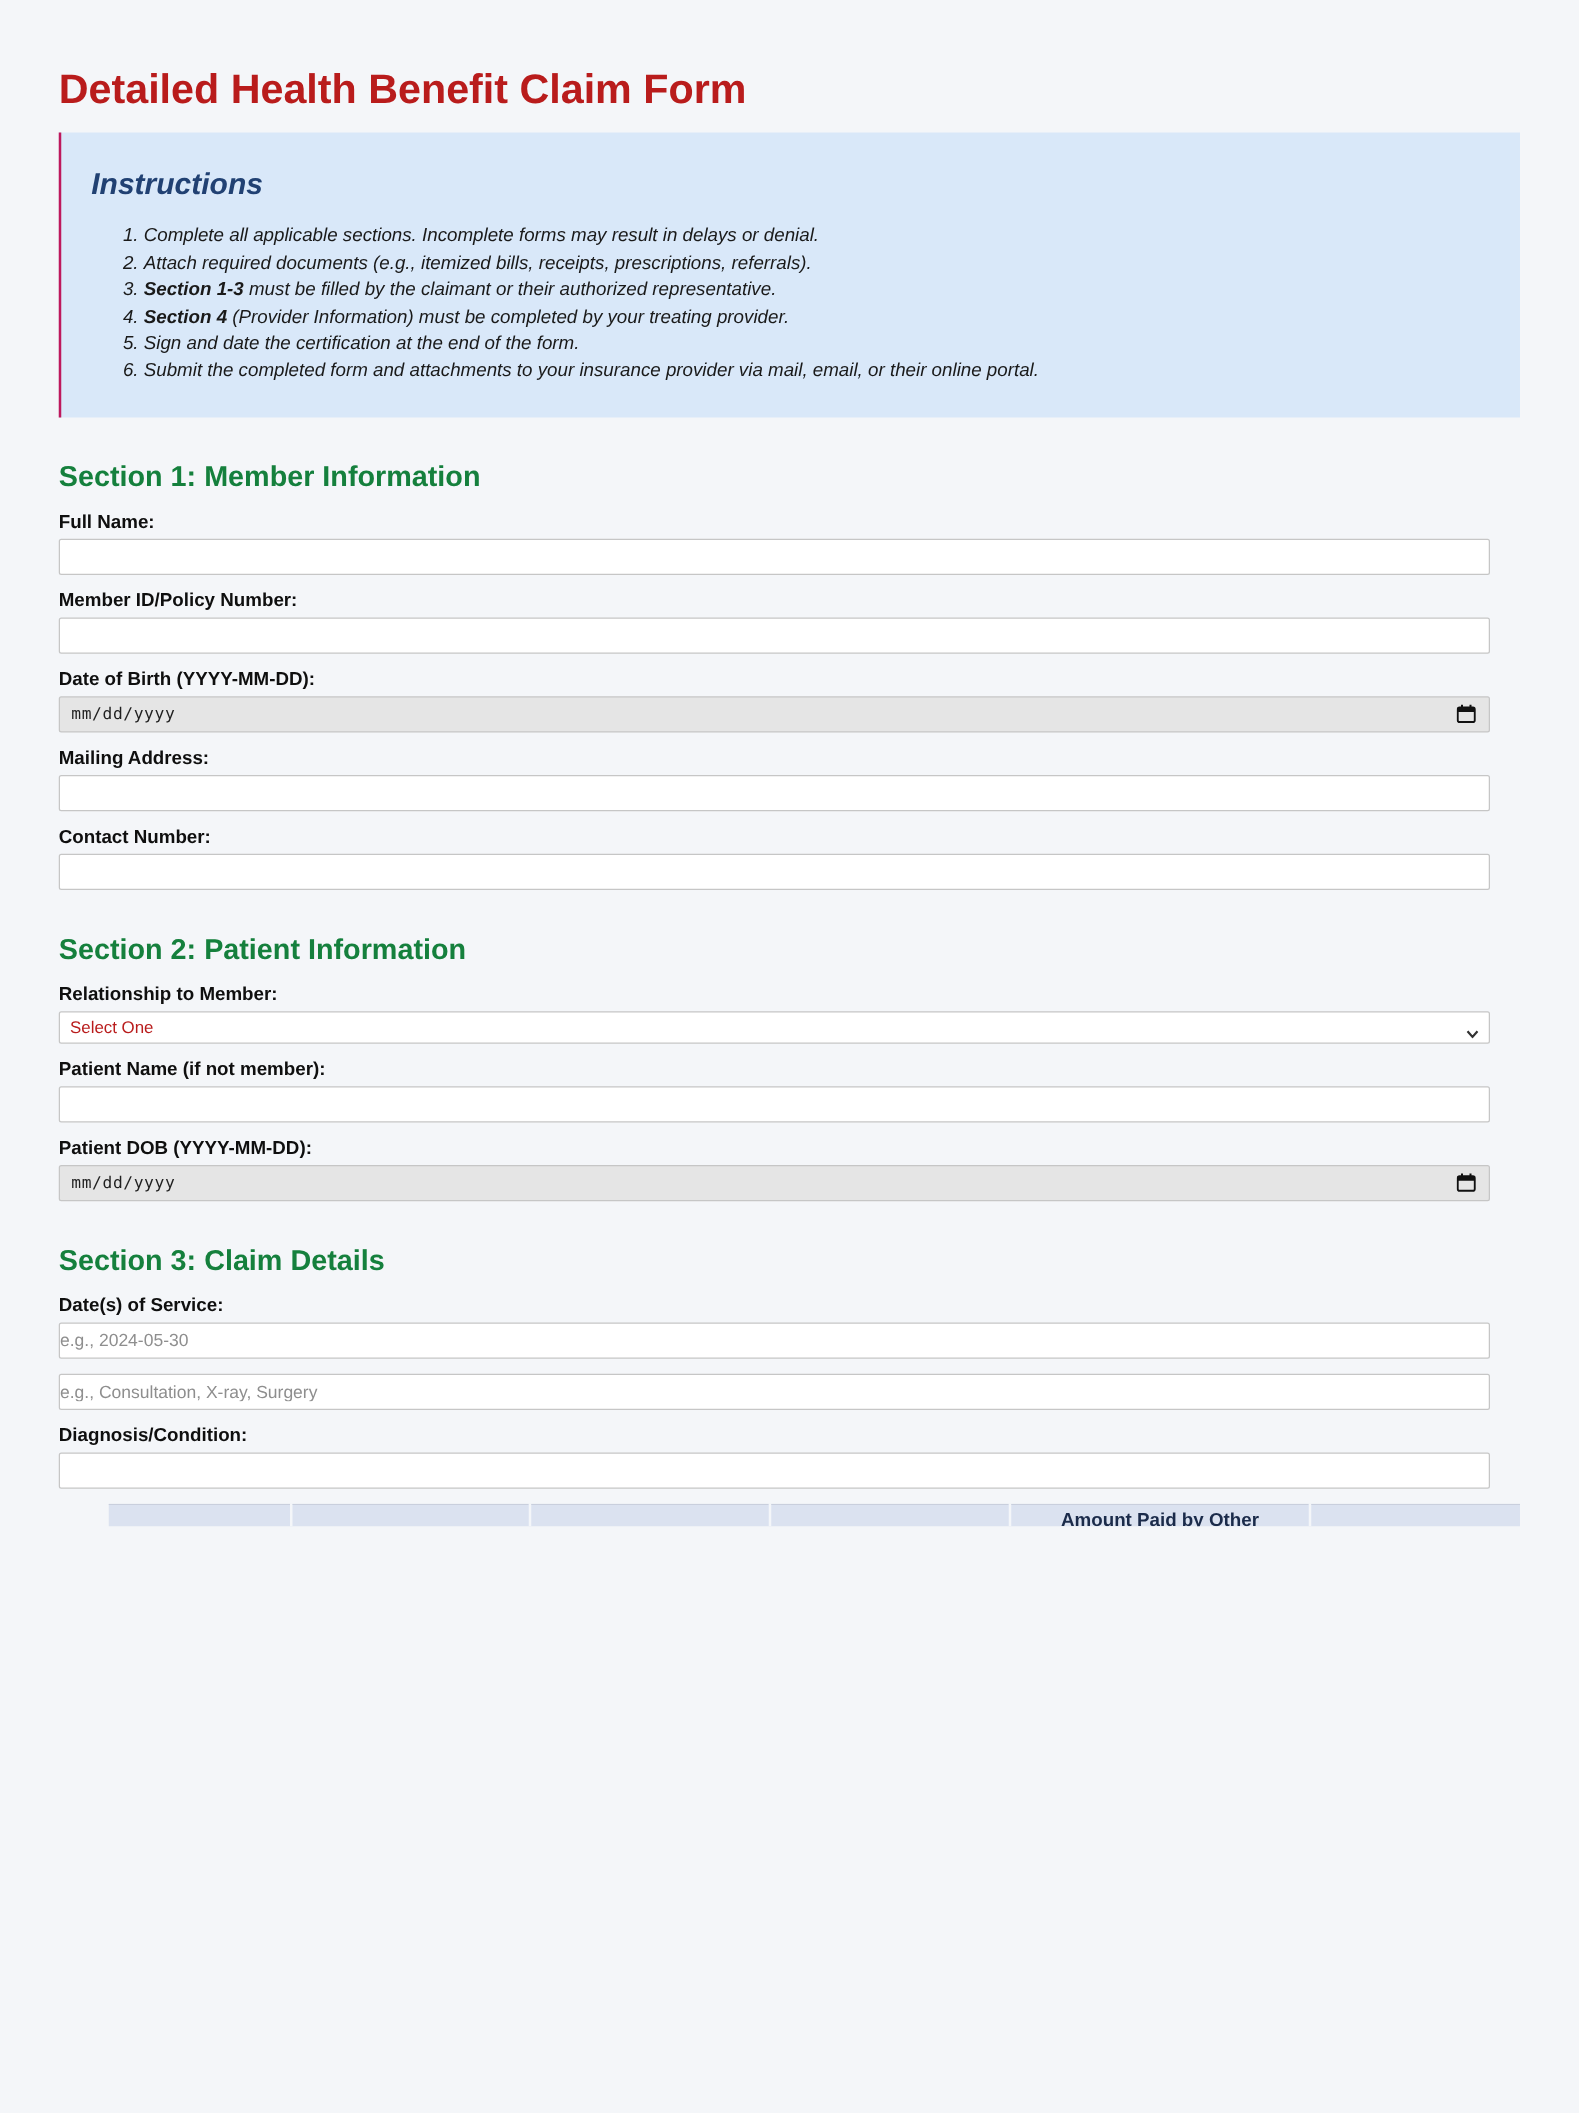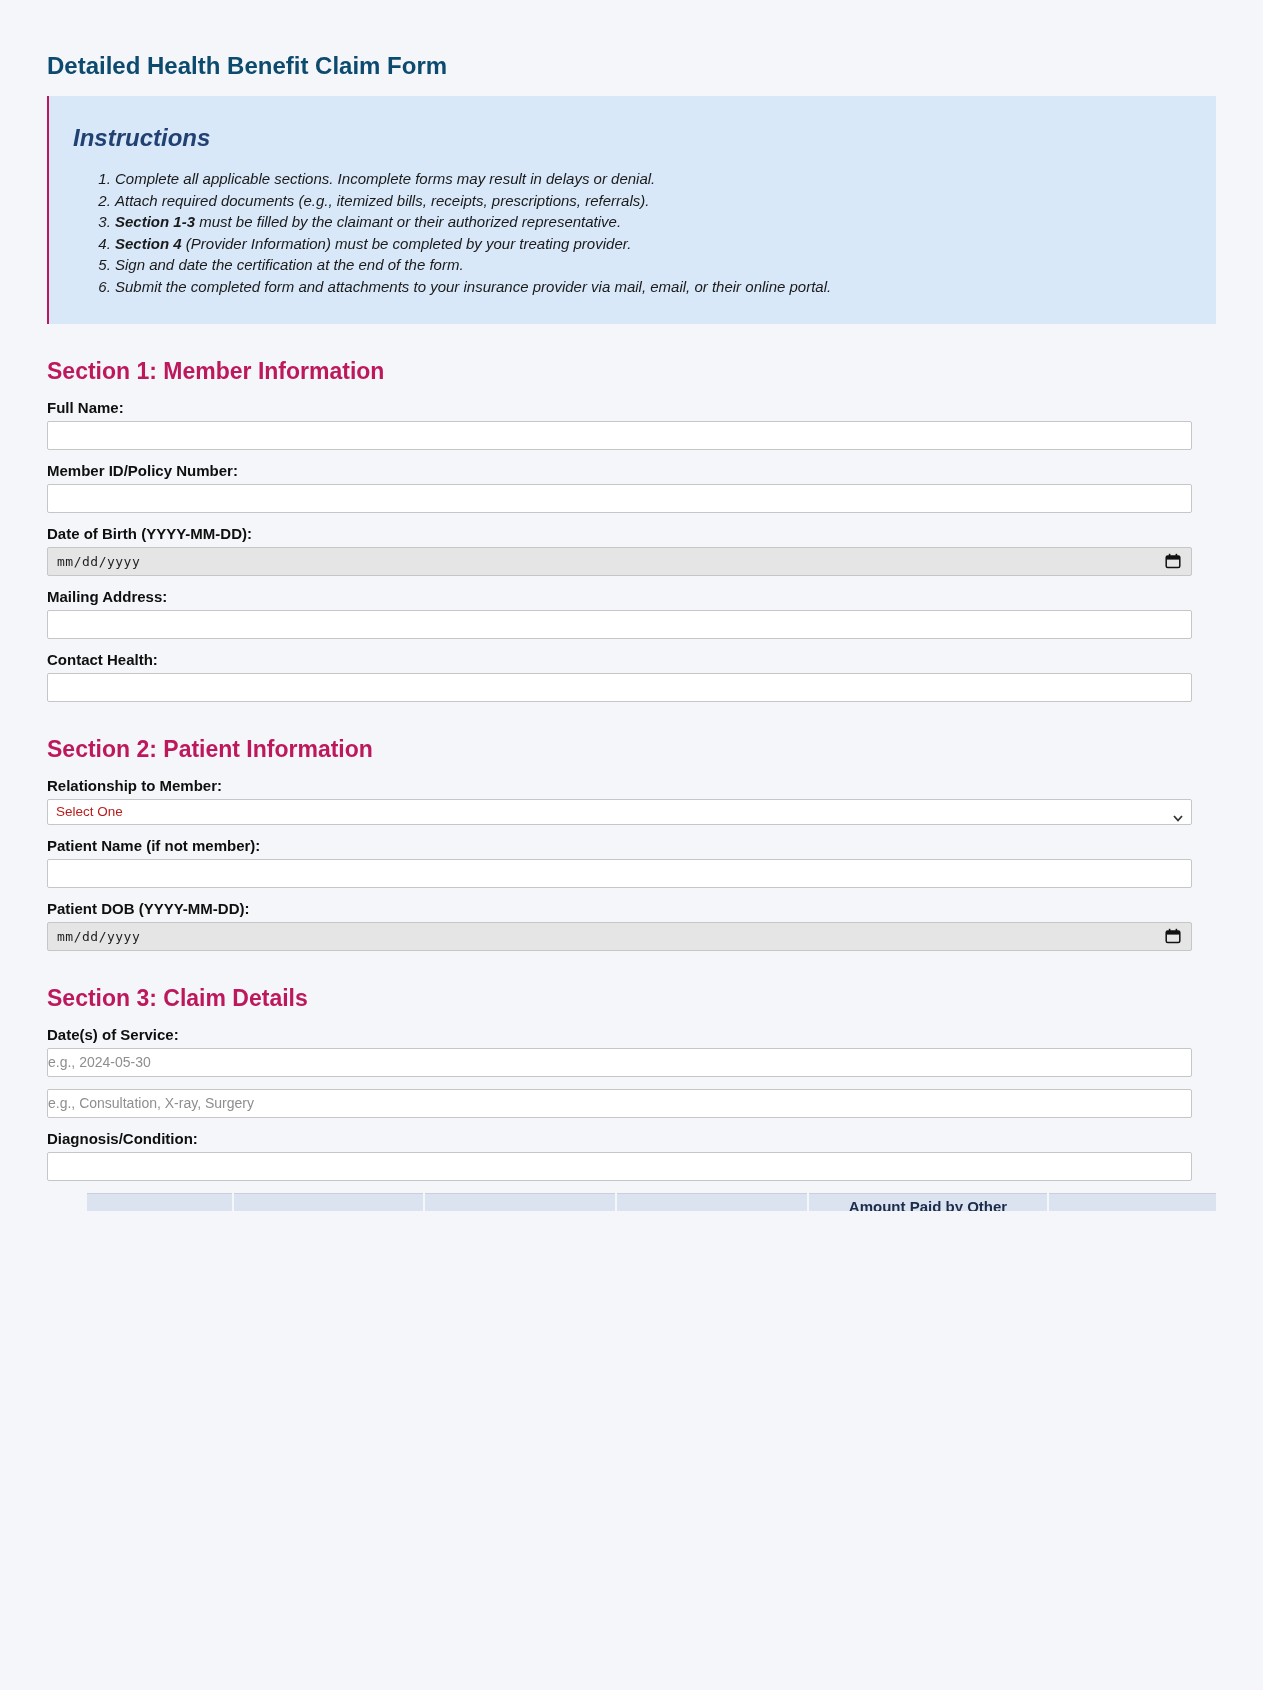--- a/index.html
+++ b/index.html
@@ -8,23 +8,23 @@
     width: 1263px; height: 1690px;
     background: #f4f6f9;
     font-family: "Liberation Sans", sans-serif;
     color: #141414;
     overflow: hidden;
   }
   .container { padding: 0 47px; }
 
   .page-title {
     margin: 52px 0 16px 0;
-    font-size: 24px;
-    font-weight: 700;
-    color: #0c4a6e;
+    font-size: 33px;
+    font-weight: 700;
+    color: #b91c1c;
   }
 
   .instructions-box {
     background: #d9e8f9;
     border-left: 2px solid #be185d;
     padding: 20px 24px 26px 24px;
     margin-bottom: 30px;
     font-style: italic;
   }
   .instructions-box h2 {
@@ -39,21 +39,21 @@
     font-size: 15px;
     line-height: 1.44;
     color: #1a1a1a;
   }
   .instructions-box li b { font-weight: 700; }
 
   .section-heading {
     margin: 34px 0 14px 0;
     font-size: 23px;
     font-weight: 700;
-    color: #be185d;
+    color: #15803d;
   }
 
   .field { margin-bottom: 12px; }
   .field-label {
     display: block;
     font-size: 15px;
     font-weight: 700;
     color: #0f0f0f;
     margin-bottom: 5px;
   }
@@ -197,21 +197,21 @@
       </span>
     </div>
   </div>
 
   <div class="field">
     <label class="field-label">Mailing Address:</label>
     <input type="text" class="text-input" value="" style="">
   </div>
 
   <div class="field">
-    <label class="field-label">Contact Health:</label>
+    <label class="field-label">Contact Number:</label>
     <input type="text" class="text-input" value="" style="">
   </div>
 
   <h2 class="section-heading">Section 2: Patient Information</h2>
 
   <div class="field">
     <label class="field-label">Relationship to Member:</label>
     <div class="select-wrap">
       <select>
         <option>Select One</option>

